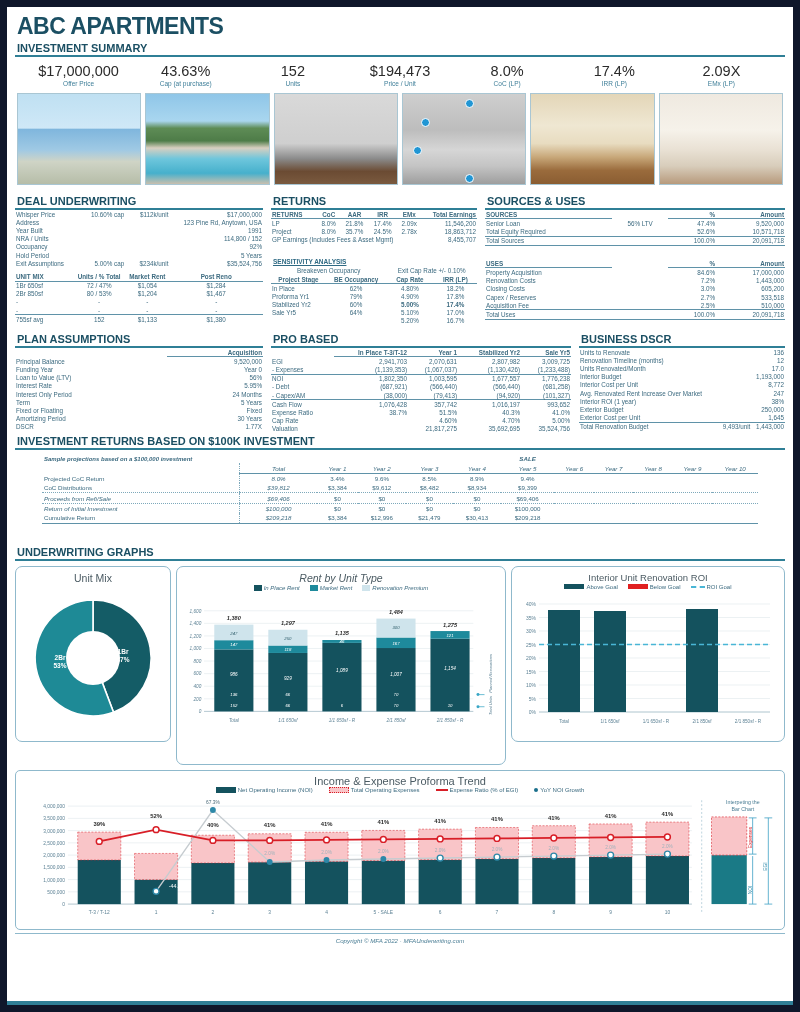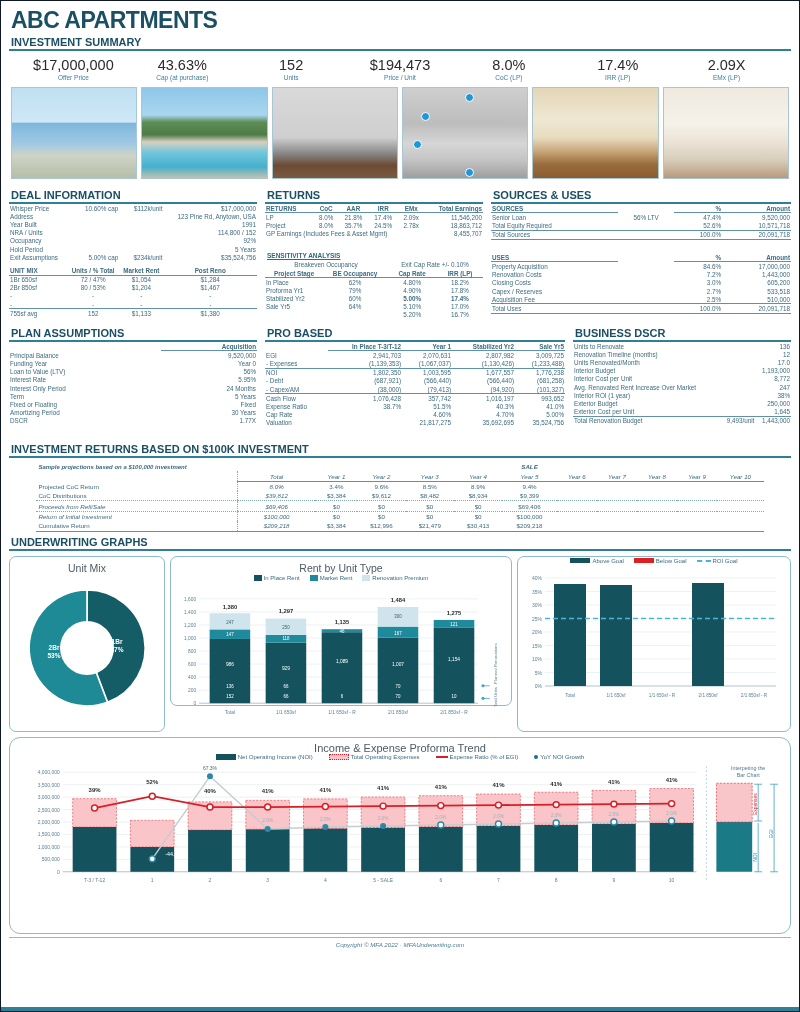--- a/index.html
+++ b/index.html
@@ -5,21 +5,21 @@
   * { box-sizing: border-box; }
   html, body { margin:0; padding:0; }
   body {
     width:800px; height:1012px;
     font-family:"Liberation Sans", sans-serif;
     background:#ffffff;
     color:#1f3b4d;
     overflow:hidden;
     position:relative;
   }
-  .page { width:800px; height:1012px; position:relative; padding:0 8px; border:1px solid #0f172a; }
+  .page { width:800px; height:1012px; position:relative; padding:0 8px; border:7px solid #0f172a; }
 
   
   .title-row { display:flex; align-items:flex-start; justify-content:space-between; padding:6px 2px 0 2px; }
   .doc-title { font-size:23px; font-weight:bold; color:#1b4f63; letter-spacing:-0.5px; font-family:"Liberation Sans", sans-serif; }
   .logo-wrap { display:flex; flex-direction:column; align-items:flex-end; margin-top:-2px; }
   .logo-svg { display:block; }
   .logo-text { font-size:12px; font-weight:bold; color:#2196d4; margin-top:-16px; margin-right:2px; }
 
   .sec-head { font-size:11px; font-weight:bold; color:#1b4f63; letter-spacing:0px; margin:2px 0 0 2px; }
   .sec-rule { height:2px; background:#2f7f96; margin:1px 0 0 0; }
@@ -52,51 +52,51 @@
   table.dt td { padding:0.6px 1px; white-space:nowrap; vertical-align:bottom; }
   td.r { text-align:right; }
   td.c { text-align:center; }
   .u { border-bottom:1px solid #5f92a8; font-weight:bold; }
   .botline td { border-bottom:1px solid #5f92a8; }
   .bold { font-weight:bold; }
   .spacer td { height:5px; }
   .tbl-pad { padding-top:5px; }
 
   
-  .ir-wrap { margin-top:16px; }
+  .ir-wrap { margin-top:2px; }
   table.ir { width:93%; margin:4px auto 0 auto; border-collapse:collapse; font-size:6.2px; color:#3d6b80; }
   table.ir td { padding:1.2px 2px; white-space:nowrap; }
   table.ir td.rr { text-align:center; }
   table.ir .hdr td { border-bottom:1px solid #5f92a8; text-align:center; font-style:italic; }
   table.ir .hdr td:first-child { border-bottom:none; }
   table.ir .dash td { border-bottom:1px dotted #7ea9bb; }
   table.ir .solid td { border-bottom:1px solid #5f92a8; }
   .ital { font-style:italic; }
   .vline { border-left:1px dotted #7ea9bb; }
 
   
   .charts-row { display:flex; gap:5px; margin-top:5px; }
   .chartbox { border:1px solid #8fb9cc; border-radius:7px; background:#fff; position:relative; }
   .cb1 { flex:0 0 156px; height:176px; }
-  .cb2 { flex:1; height:150px; }
+  .cb2 { flex:1; height:199px;font-style:italic; }
   .cb3 { flex:0 0 274px; height:176px; }
   .cb-title { text-align:center; font-size:10.5px; color:#4b5b63; padding-top:5px; font-family:"Liberation Sans", sans-serif; }
   .cb-title.sm { font-size:9.5px; }
 
   .legend { display:flex; justify-content:center; gap:10px; font-size:6px; color:#3d6b80; margin-top:1px; }
   .legend .li { display:flex; align-items:center; gap:2px; }
   .sw { width:8px; height:6px; display:inline-block; }
   .sw.line { height:2px; width:12px; }
   .sw.dash { height:0; width:14px; border-top:2px dashed #49b6d6; }
   .sw.dot { width:4px; height:4px; border-radius:50%; }
 
   svg { display:block; }
 
   
-  .bigchart { border:1px solid #8fb9cc; border-radius:11px; margin-top:5px; height:197px; position:relative; }
+  .bigchart { border:1px solid #8fb9cc; border-radius:5px; margin-top:5px; height:160px; position:relative; }
 
   .footer { text-align:center; font-size:6.2px; color:#4a7d94; font-style:italic; margin-top:3px; border-top:1px solid #8fb9cc; padding-top:3px; }
   .botbar { position:absolute; left:0; right:0; bottom:0; height:4px; background:#2f7f96; }
 </style>
 </head>
 <body>
 
 <div class="page">
 
   <div class="title-row">
@@ -147,21 +147,21 @@
       <div class="ph-dot" style="top:52px; left:10px;"></div>
       <div class="ph-dot" style="top:80px; left:62px;"></div>
     </div>
     <div class="photo ph5"></div>
     <div class="photo ph6"></div>
   </div>
 
   <div class="cols">
 
     <div class="col c1">
-      <div class="sec-head">DEAL INFORMATION</div>
+      <div class="sec-head">DEAL UNDERWRITING</div>
       <div class="sec-rule"></div>
       <table class="dt tbl-pad">
         <tbody>
             <tr>
               <td>Whisper Price</td>
               <td class="r">10.60% cap</td>
               <td class="r">$112k/unit</td>
               <td class="r">$17,000,000</td>
             </tr>
         <tr>
@@ -689,21 +689,21 @@
         <td class="rr"></td>
         <td class="rr"></td>
         <td class="rr"></td>
         <td class="rr"></td>
         <td class="rr"></td>
       </tr>
     </tbody>
       </table>
   </div>
 
-  <div style="margin-top:4px">
+  <div style="margin-top:22px">
     <div class="sec-head">UNDERWRITING GRAPHS</div>
     <div class="sec-rule"></div>
   </div>
 
   <div class="charts-row">
 
     <div class="chartbox cb1">
       <div class="cb-title">Unit Mix</div>
       <svg width="154" height="148" viewBox="0 0 154 148">
         <g transform="translate(77,74)">
@@ -822,20 +822,21 @@
           <line x1="322" y1="119" x2="330" y2="119" stroke="#3aa7c6" stroke-width="0.8"></line>
           <circle cx="323" cy="106" r="1.6" fill="#3aa7c6"></circle>
           <circle cx="323" cy="119" r="1.6" fill="#3aa7c6"></circle>
           <text transform="translate(338,104) rotate(-90)" font-size="4.4" fill="#5d8295" font-family="Liberation Sans, sans-serif">Planned Renovations</text>
           <text transform="translate(338,128) rotate(-90)" font-size="4.4" fill="#5d8295" font-family="Liberation Sans, sans-serif">Total Units</text>
         </g>
       </svg>
     </div>
 
     <div class="chartbox cb3">
+      <div class="cb-title sm">Interior Unit Renovation ROI</div>
       <div class="legend">
         <span class="li">
             <i class="sw" style="background:#14525e;width:20px;height:5px"></i>
             <span>Above Goal</span>
           </span>
         <span class="li">
             <i class="sw" style="background:#e02020;width:20px;height:5px"></i>
             <span>Below Goal</span>
           </span>
         <span class="li">

